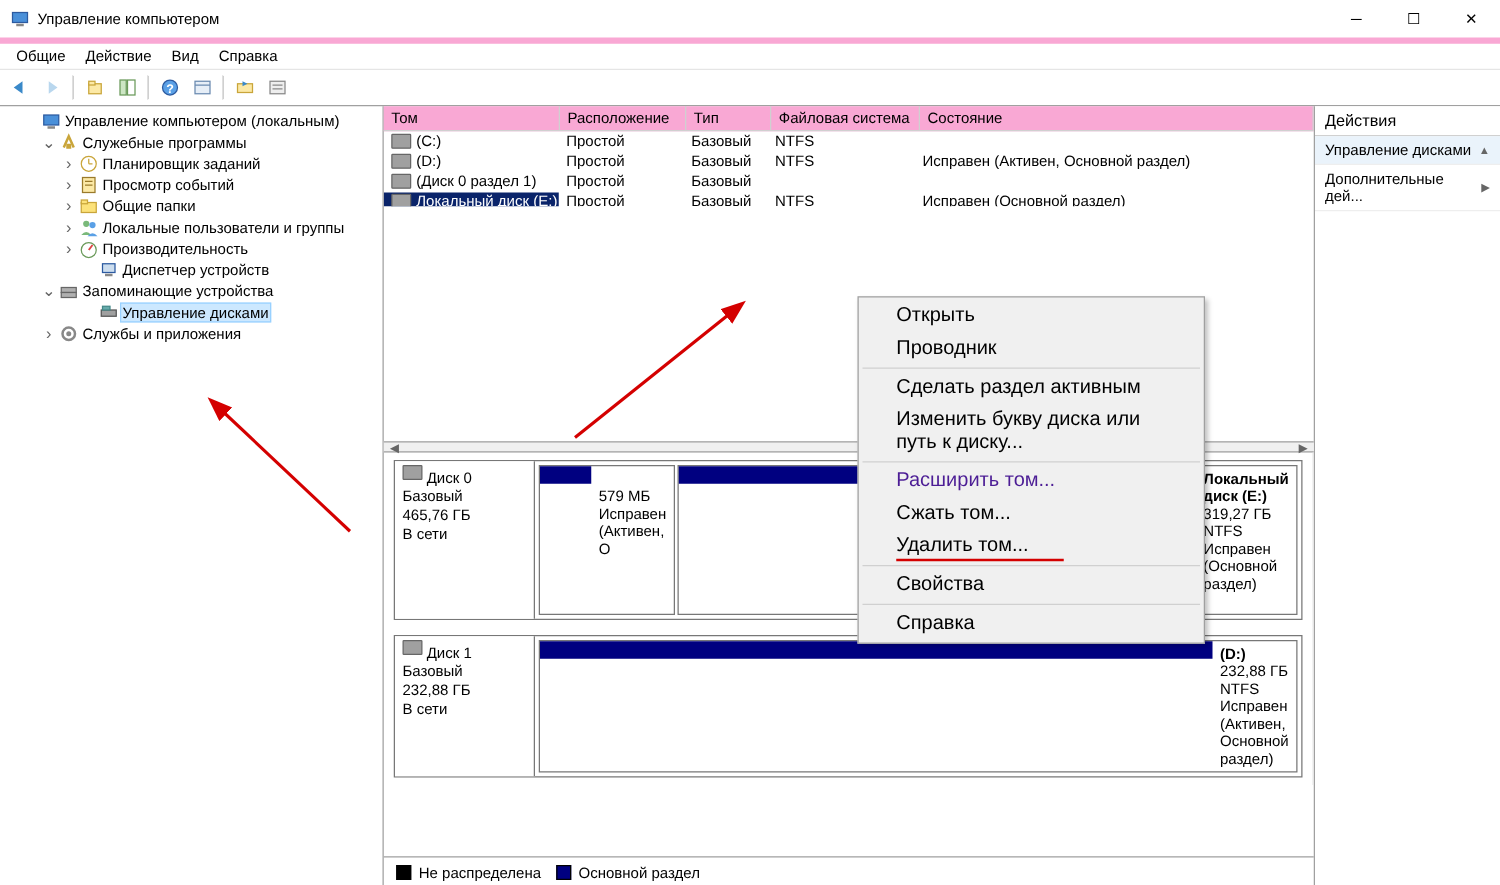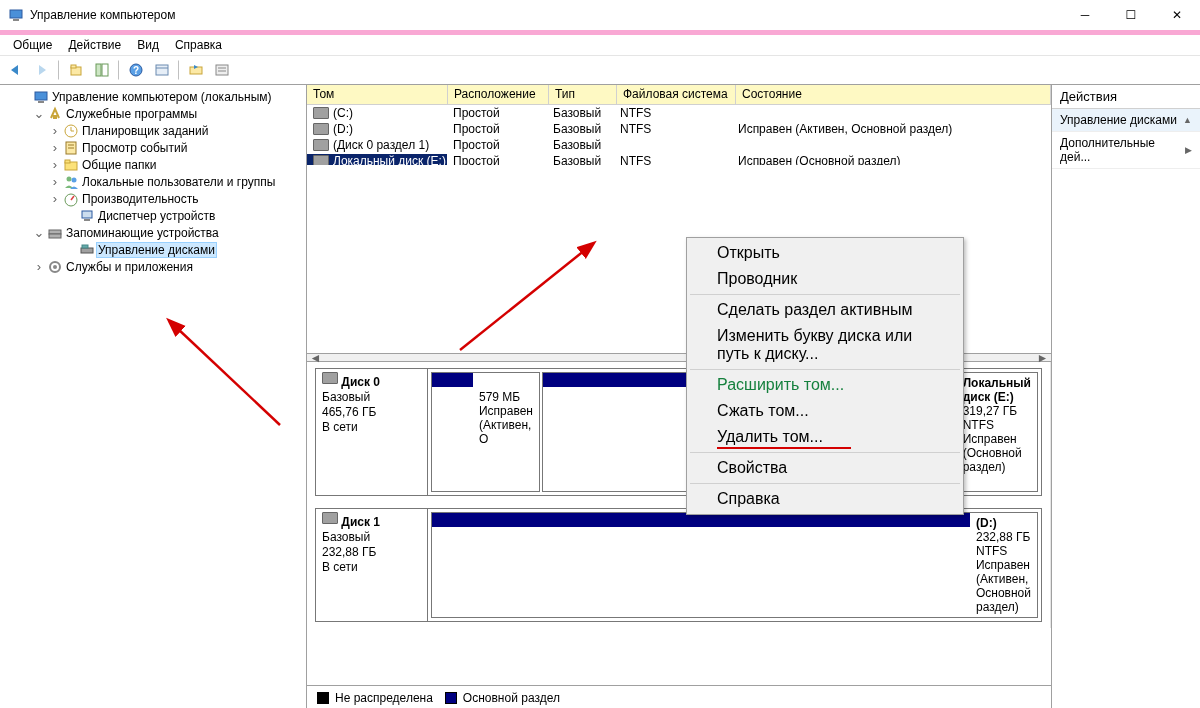--- a/index.html
+++ b/index.html
@@ -13,48 +13,48 @@
 .tbtn{width:22px;height:22px;display:flex;align-items:center;justify-content:center;border:1px solid transparent}
 .tbtn.sep{width:0;border-left:1px solid #c0c0c0;margin:0 2px;height:18px}
 .body{display:flex;height:625px}
 .leftpane{width:306px;border-right:1px solid #a0a0a0;overflow:hidden;padding-top:1px;position:relative}
 .tree{padding:2px 17px}
 .trow{display:flex;align-items:center;height:17px;white-space:nowrap}
 .trow .tw{width:16px;text-align:center;color:#666;font-size:13px;cursor:default}
 .trow .ticon{width:16px;height:16px;margin-right:3px;display:inline-flex;align-items:center;justify-content:center}
 .trow.sel .lbl{background:#cce8ff;border:1px solid #99d1ff;padding:0 1px;margin-left:-2px}
 .midpane{flex:1;display:flex;flex-direction:column;border-right:1px solid #a0a0a0;position:relative}
-.gridhdr{display:flex;height:19px;background:#fef9c3;border-bottom:1px solid #d0d0d0}
+.gridhdr{display:flex;height:19px;background:#f9a8d4;border-bottom:1px solid #d0d0d0}
 .gh{border-right:1px solid #d0d0d0;padding:2px 6px 0 6px;overflow:hidden;white-space:nowrap}
 .gridbody{overflow:hidden}
 .grow{display:flex;height:16px;align-items:center}
 .gc{padding:0 6px;overflow:hidden;white-space:nowrap;display:flex;align-items:center;gap:4px}
 .dicon{width:14px;height:10px;background:#a0a0a0;border:1px solid #666;border-radius:1px;display:inline-block;flex-shrink:0}
 .grow.sel .gc:first-child{background:#0a246a;color:#fff}
 .splitter{height:7px;border-top:1px solid #a0a0a0;border-bottom:1px solid #a0a0a0;display:flex;align-items:center;background:#f0f0f0}
 .splitter .sarr{width:17px;text-align:center;color:#666}
 .splitter .strack{flex:1;height:17px}
 .diskpanel{padding:0;border-right:1px solid #e5e5e5}
 .diskrow{display:flex;border:1px solid #777;margin:6px 8px;min-height:72px}
 .diskinfo{width:99px;border-right:1px solid #777;padding:3px 6px;background:#fff;font-size:12px;line-height:15px}
-.diskinfo b{font-weight:700}
+.diskinfo b{font-weight:400}
 .diskparts{flex:1;display:flex;padding:2px}
 .part{border:1px solid #777;margin:1px;display:flex;flex-direction:row}
 .partbar{height:14px;background:#000080;width:100%;border-bottom:0}
 .partbody{padding:3px 6px;line-height:14px;font-size:12px;flex:1}
 .legend{height:20px;border-top:1px solid #a0a0a0;padding:2px 10px;display:flex;align-items:center;gap:6px;font-size:12px}
 .lg{width:10px;height:10px;display:inline-block;border:1px solid #000}
 .rightpane{width:148px;padding:0}
 .rphdr{padding:4px 8px;font-weight:400;background:#fff;border-bottom:1px solid #d0d0d0;font-size:13px}
 .rpitem{padding:4px 8px;border-bottom:1px solid #eee;display:flex;align-items:center;justify-content:space-between;font-size:12px}
 .rpitem.hi{background:#eaf3fb;position:relative}
 .rpitem .chv{color:#666;font-size:9px}
 .ctxmenu{position:absolute;left:379px;top:152px;width:272px;background:#f0f0f0;border:1px solid #a0a0a0;box-shadow:2px 2px 4px rgba(0,0,0,.25);z-index:50;padding:2px}
 .ctxitem{padding:4px 28px;font-size:16px}
-.ctxitem.dis{color:#15803d}
+.ctxitem.dis{color:#4c1d95}
 .ctxsep{height:1px;background:#d0d0d0;margin:2px 1px}
 .ctxitem.underlined{position:relative}
 .ctxitem.underlined::after{content:"";position:absolute;left:28px;right:110px;bottom:1px;height:2px;background:#d40000}
 svg{display:block}
 .arrow-annot{position:absolute;pointer-events:none;z-index:40}
 </style>
 </head>
 <body>
 
 <div class="titlebar">

